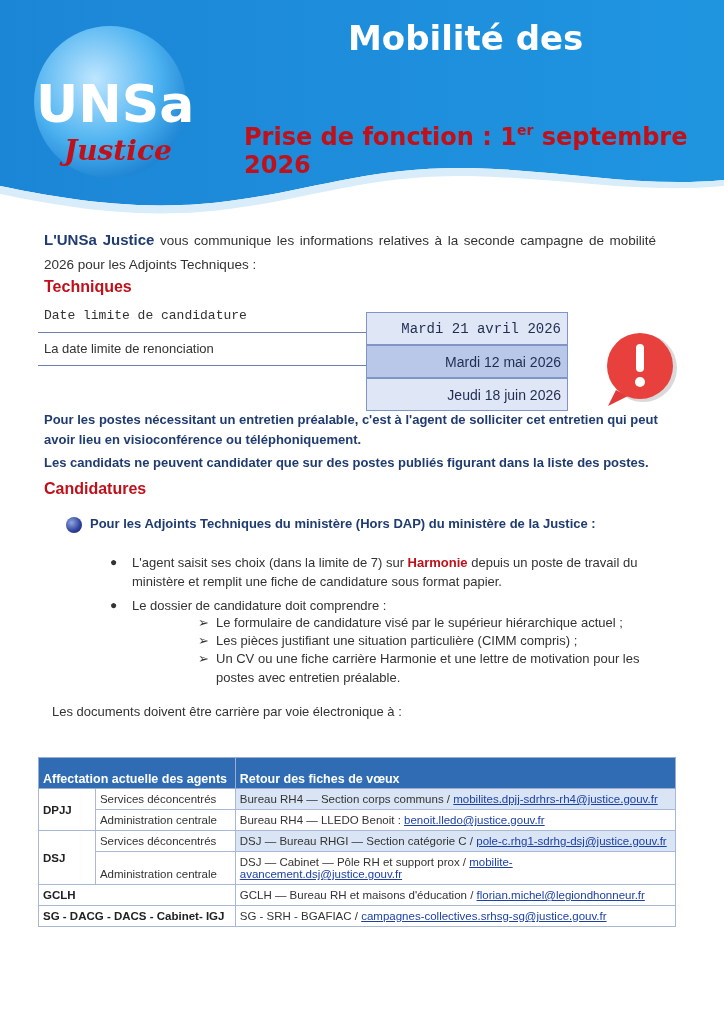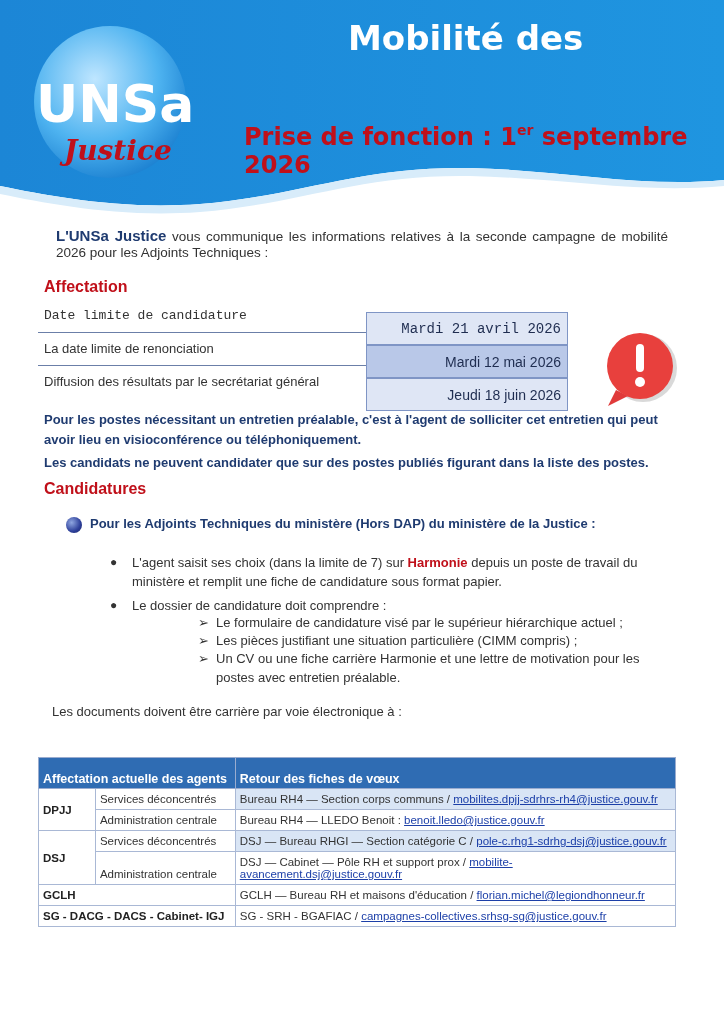--- a/index.html
+++ b/index.html
@@ -9,21 +9,21 @@
   
   .header { position: absolute; left: 0; top: 0; width: 724px; height: 220px; overflow: hidden; }
   .header svg.bg { position: absolute; left: 0; top: 0; }
   .logo { position: absolute; left: 30px; top: 22px; width: 180px; height: 160px; }
   .title1 { position: absolute; left: 348px; top: 18px; font-size: 34px; font-weight: bold; color: #ffffff; font-family: "DejaVu Sans", sans-serif; letter-spacing: 0px; }
   .title2 { position: absolute; left: 218px; top: 72px; font-size: 34px; font-weight: bold; color: #ffffff; font-family: "DejaVu Sans", sans-serif; }
   .title2 .hors { font-size: 20px; font-weight: normal; margin-left: 6px; }
   .subtitle { position: absolute; left: 244px; top: 122px; font-size: 24px; font-weight: bold; color: #c0101a; font-family: "DejaVu Sans", sans-serif; }
   .subtitle sup { font-size: 14px; vertical-align: 10px; }
 
-  .intro { position: absolute; left: 56px; top: 228px; width: 612px; font-size: 13.5px; line-height: 16px; text-align: justify; color: #333; }
+  .intro { position: absolute; left: 44px; top: 228px; width: 612px; font-size: 13.5px; line-height: 24px; text-align: justify; color: #333; }
   .intro b { color: #1f3b70; font-size: 15px; }
 
   .section-title { position: absolute; left: 44px; font-size: 16px; font-weight: bold; color: #c0101a; }
 
   .cal-row { position: absolute; left: 38px; width: 530px; height: 33px; }
   .cal-label { position: absolute; left: 6px; top: 8px; font-size: 13px; color: #333; }
   .cal-line { position: absolute; left: 0; bottom: 0; width: 328px; height: 1px; background: #6b7fa8; }
   .cal-date { position: absolute; left: 328px; top: 0; width: 202px; height: 33px; border: 1px solid #7f95c5; text-align: right; padding: 8px 6px 0 0; font-size: 14px; color: #1f2d50; margin-top: 12px; }
 
   .alert { position: absolute; left: 602px; top: 330px; width: 78px; height: 80px; }
@@ -80,34 +80,33 @@
   <div class="title1">Mobilité des</div>
   <div class="subtitle">
     <span>Prise de fonction : 1</span><sup>er</sup><span> septembre 2026</span>
   </div>
 </div>
 
 <div class="intro">
   <b>L'UNSa Justice</b><span> vous communique les informations relatives à la seconde campagne de mobilité 2026 pour les Adjoints Techniques :</span>
 </div>
 
-<div class="section-title" style="top:278px;">Affectation</div>
+<div class="section-title" style="top:278px;">Techniques</div>
 
 <div class="cal-row" style="top:300px;font-family:Liberation Mono, monospace;">
   <span class="cal-label">Date limite de candidature</span>
   <span class="cal-line"></span>
   <span class="cal-date" style="background:#dfe6f5;">Mardi 21 avril 2026</span>
 </div>
 <div class="cal-row" style="top:333px;">
   <span class="cal-label">La date limite de renonciation</span>
   <span class="cal-line"></span>
   <span class="cal-date" style="background:#b9c8e8;">Mardi 12 mai 2026</span>
 </div>
 <div class="cal-row" style="top:366px;">
-  <span class="cal-label">Diffusion des résultats par le secrétariat général</span>
   <span class="cal-date" style="background:#dfe6f5;padding-left:20px;">Jeudi 18 juin 2026</span>
 </div>
 
 <svg class="alert" viewBox="0 0 78 80">
   <circle cx="41" cy="38" r="34" fill="#c9c9c9" opacity="0.7"></circle>
   <path d="M14 60 L6 76 L26 66 Z" fill="#e03a3a"></path>
   <circle cx="38" cy="36" r="33" fill="#e8403d"></circle>
   <rect x="34" y="14" width="8" height="28" rx="4" fill="#ffffff"></rect>
   <circle cx="38" cy="52" r="5" fill="#ffffff"></circle>
 </svg>

